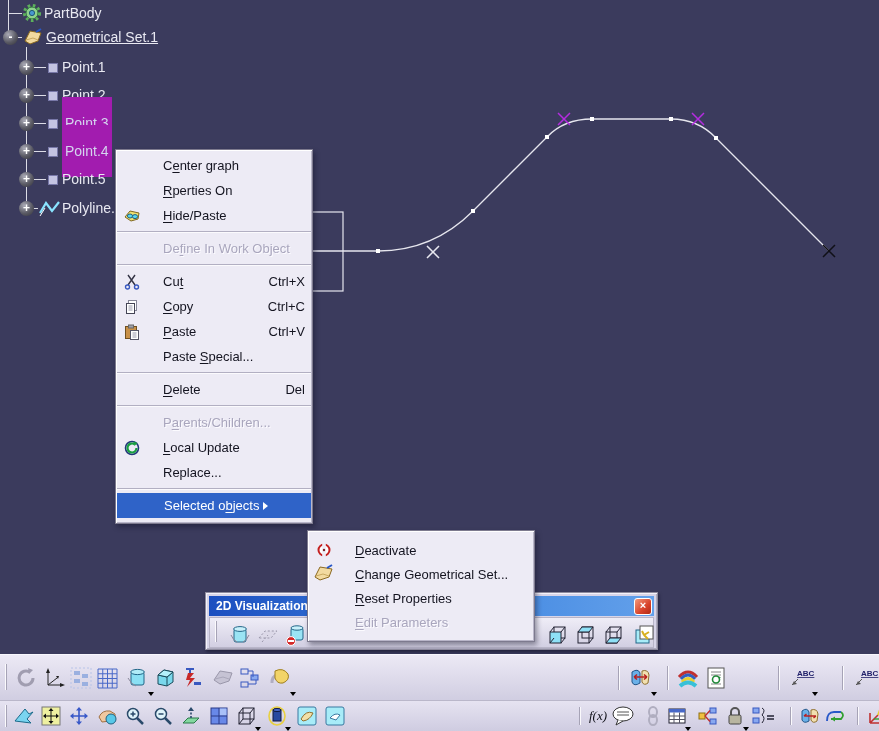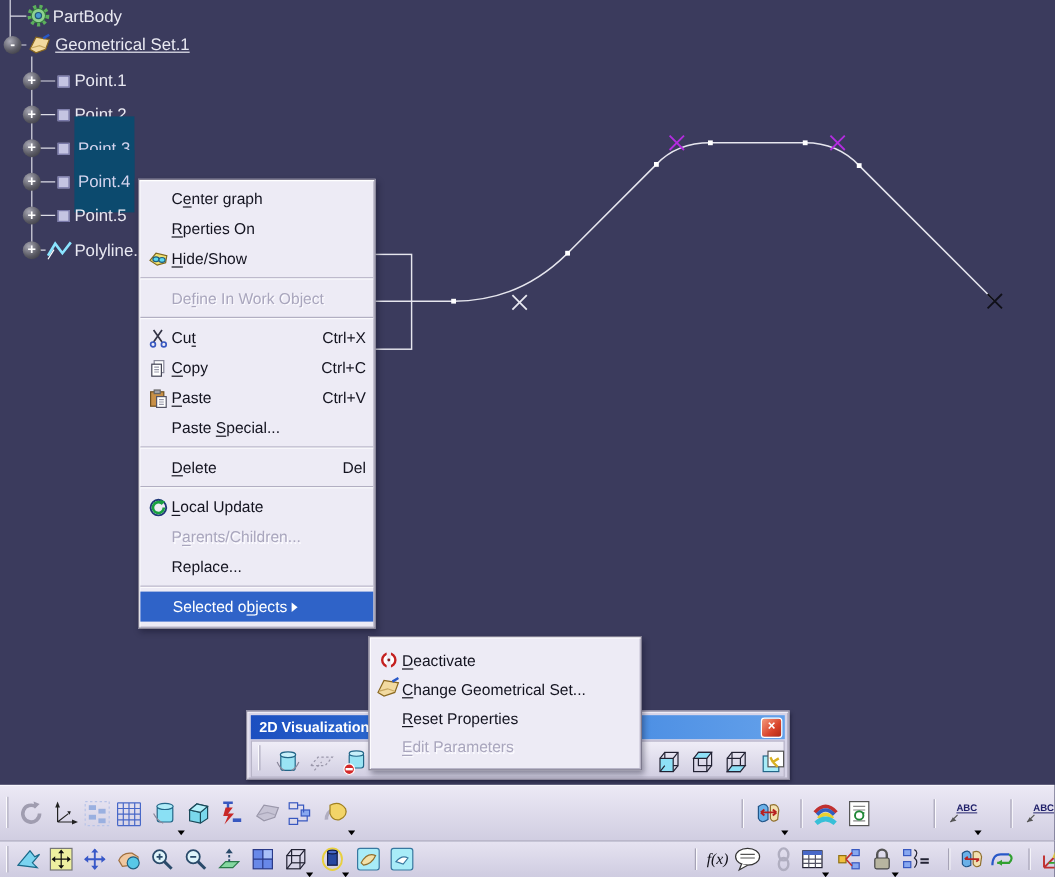--- a/index.html
+++ b/index.html
@@ -6,36 +6,36 @@
   .screen{position:relative;width:879px;height:731px;overflow:hidden;background:#3b3b5d;
           font-family:"Liberation Sans",sans-serif;-webkit-font-smoothing:none;}
   svg{display:block}
   .geo{position:absolute;left:0;top:0;z-index:1}
 
   
   .tree{position:absolute;left:0;top:0;z-index:2;color:#e9e9f2;font-size:14px}
   .tnode{position:absolute;white-space:nowrap}
   .tlabel{cursor:default}
   .tlabel.usel{text-decoration:underline}
-  .tlabel.sel{background:#0c4a6e;color:#d4d4ee;padding:18px 3px}
+  .tlabel.sel{background:#a21caf;color:#d4d4ee;padding:18px 3px}
   .exp{position:absolute;width:15px;height:15px;border-radius:50%;
        background:radial-gradient(circle at 35% 30%,#aaaab6,#5a5a64 55%,#323239);
        color:#fff;font-size:12px;font-weight:bold;line-height:14px;text-align:center;z-index:3}
   .ticon{position:absolute}
   .pticon{position:absolute;width:8px;height:8px;background:#c4c4e2;border:1px solid #7878a8}
 
   
   .menu{position:absolute;z-index:5;background:#edebf5;border:1px solid #7d7a8e;
         box-shadow:inset 1px 1px 0 #ffffff,inset -1px -1px 0 #b9b6c9,2px 3px 5px rgba(12,12,32,.4);}
   .mainmenu{left:115px;top:149px;width:196px;padding:3px 0 5px}
   .submenu{left:307px;top:530px;width:226px;padding:7px 0 7px;z-index:6}
   .mi{height:25px;display:flex;align-items:center;padding:0 7px 0 5px;font-size:13px;color:#141420}
   .submenu .mi{height:24px}
   .mic{width:22px;min-width:22px;display:flex;justify-content:center;align-items:center}
-  .mil{margin-left:0;white-space:nowrap}
+  .mil{margin-left:20px;white-space:nowrap}
   .mil u{text-underline-offset:2px}
   .mia{margin-left:auto;padding-left:14px;white-space:nowrap}
   .mi.dis{color:#a9a6bd;text-shadow:1px 1px 0 #fcfbff}
   .mi.hl{background:#2f63c8;color:#fff;margin:0 1px}
   .msep{height:0;border-top:1px solid #b2afc2;border-bottom:1px solid #fbfafd;margin:3px 1px}
   .arrow-r{width:0;height:0;border-left:5px solid #fff;border-top:4px solid transparent;
            border-bottom:4px solid transparent;margin-left:auto}
   .mi .arrow-r{margin-left:4px}
 
   
@@ -497,21 +497,21 @@
       <span class="mia"></span>
     </div>
     <div class="mi">
       <span class="mic">
           <svg width="17" height="16">
             <path d="M1,9 L6,3 L15,5 L14,11 L7,13 Z" fill="#f0e070" stroke="#806820"></path>
             <ellipse cx="6" cy="8" rx="2.6" ry="2" fill="#5ad8f0" stroke="#206080"></ellipse>
             <ellipse cx="11" cy="8.6" rx="2.6" ry="2" fill="#5ad8f0" stroke="#206080"></ellipse>
           </svg>
         </span>
-      <span class="mil"><span></span><u>H</u><span>ide/Show</span></span>
+      <span class="mil"><span></span><u>H</u><span>ide/Paste</span></span>
       <span class="mia"></span>
     </div>
     <div class="msep"></div>
     <div class="mi dis">
       <span class="mic"></span>
       <span class="mil"><span>De</span><u>f</u><span>ine In Work Object</span></span>
       <span class="mia"></span>
     </div>
     <div class="msep"></div>
     <div class="mi">
@@ -553,36 +553,36 @@
       <span class="mil"><span>Paste </span><u>S</u><span>pecial...</span></span>
       <span class="mia"></span>
     </div>
     <div class="msep"></div>
     <div class="mi">
       <span class="mic"></span>
       <span class="mil"><span></span><u>D</u><span>elete</span></span>
       <span class="mia">Del</span>
     </div>
     <div class="msep"></div>
+    <div class="mi dis">
+      <span class="mic"></span>
+      <span class="mil"><span>P</span><u>a</u><span>rents/Children...</span></span>
+      <span class="mia"></span>
+    </div>
     <div class="mi">
       <span class="mic">
           <svg width="16" height="16">
             <circle cx="8" cy="8" r="6.5" fill="none" stroke="#203878" stroke-width="1.6"></circle>
             <path d="M12.5,8 a4.5,4.5 0 1 1 -1.8,-3.6" stroke="#18a040" stroke-width="2.2" fill="none"></path>
             <path d="M9.5,1.5 l4,1.5 -3,3 Z" fill="#18a040"></path>
           </svg>
         </span>
       <span class="mil"><span></span><u>L</u><span>ocal Update</span></span>
       <span class="mia"></span>
     </div>
-    <div class="mi dis">
-      <span class="mic"></span>
-      <span class="mil"><span>P</span><u>a</u><span>rents/Children...</span></span>
-      <span class="mia"></span>
-    </div>
     <div class="mi">
       <span class="mic"></span>
       <span class="mil"><span>Replace...</span><u></u><span></span></span>
       <span class="mia"></span>
     </div>
     <div class="msep"></div>
     <div class="mi hl">
       <span class="mic"></span>
       <span class="mil"><span>Selected o</span><u>b</u><span>jects</span></span>
       <span class="arrow-r"></span>

